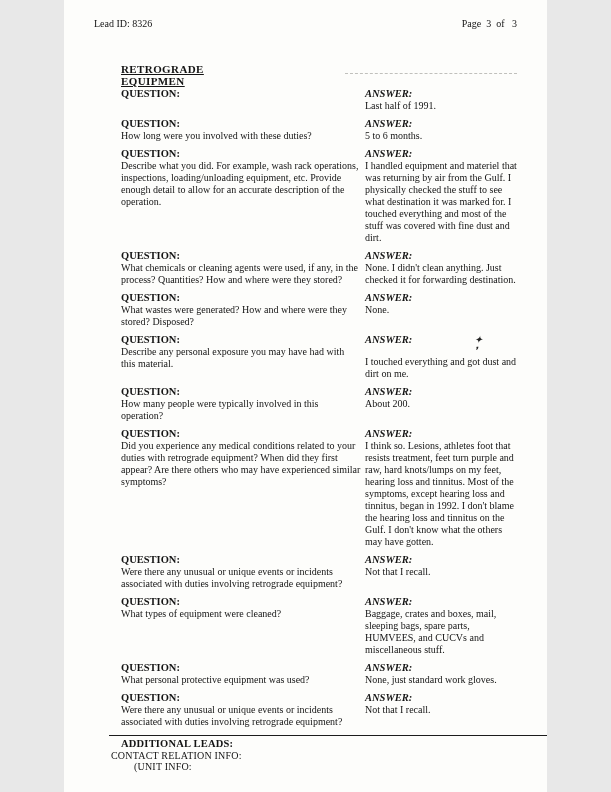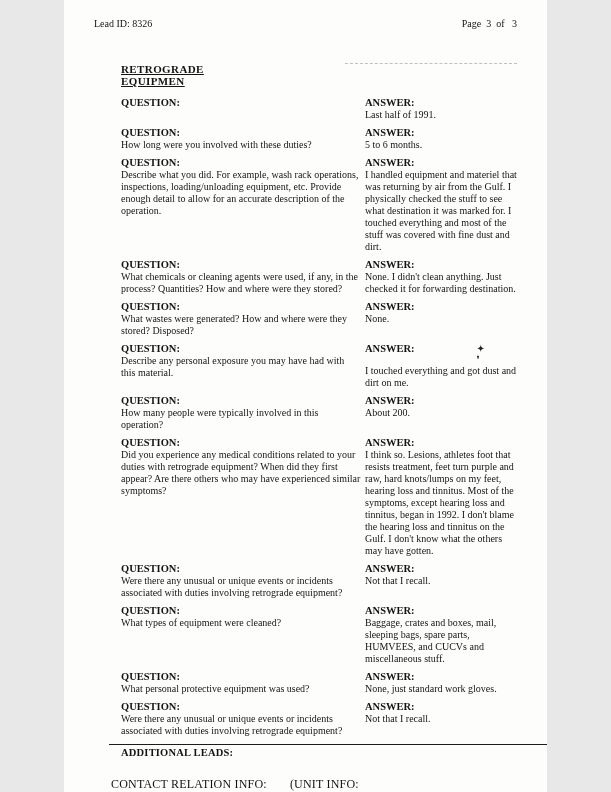--- a/index.html
+++ b/index.html
@@ -15,21 +15,21 @@
     padding: 18px 30px 0 30px;
     overflow: hidden;
   }
   .doc-header {
     display: flex;
     justify-content: space-between;
     font-size: 10px;
     white-space: pre;
   }
   .content { margin-left: 27px; margin-top: 34px; }
-  .title-row { display: flex; align-items: flex-start; margin-bottom: 9px; }
+  .title-row { display: flex; align-items: center; margin-bottom: 0; }
   .section-title {
     font-weight: bold;
     font-size: 11px;
     letter-spacing: 0.4px;
     text-decoration: underline;
   }
   .scan-line {
     border-top: 1px dashed #c0c0bc;
     width: 190px;
     margin-left: 88px;
@@ -39,21 +39,21 @@
     display: grid;
     grid-template-columns: 240px 1fr;
     column-gap: 4px;
     margin-bottom: 5px;
   }
   .label {
     font-weight: bold;
     font-size: 10.5px;
     line-height: 13px;
   }
-  .label-row { display: flex; align-items: baseline; }
+  .label-row { display: flex; align-items: baseline; font-style: italic; }
   .pen-marks {
     margin-left: 62px;
     font-size: 10px;
     color: #222;
     letter-spacing: 14px;
   }
   .qa-text {
     font-size: 10px;
     line-height: 12px;
   }
@@ -66,23 +66,24 @@
   .additional-leads {
     margin-left: 27px;
     margin-top: 2px;
     font-weight: bold;
     font-size: 10.5px;
     letter-spacing: 0.2px;
   }
   .contact-row {
     display: flex;
     margin-left: 17px;
-    margin-top: 19px;
-    font-size: 12px;
+    margin-top: 1px;
+    font-size: 10px;
     letter-spacing: 0.2px;
+    flex-direction: column;
   }
   .unit-info { margin-left: 14px; padding-left: 9px; }
 </style>
 </head>
 <body>
 
 <div class="page">
 
   <div class="doc-header">
     <span>Lead ID: 8326</span>

